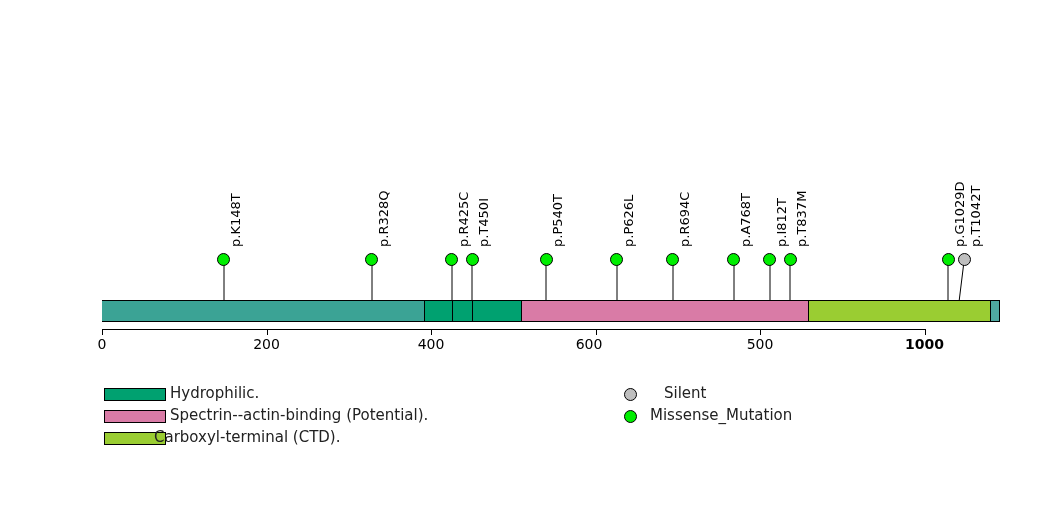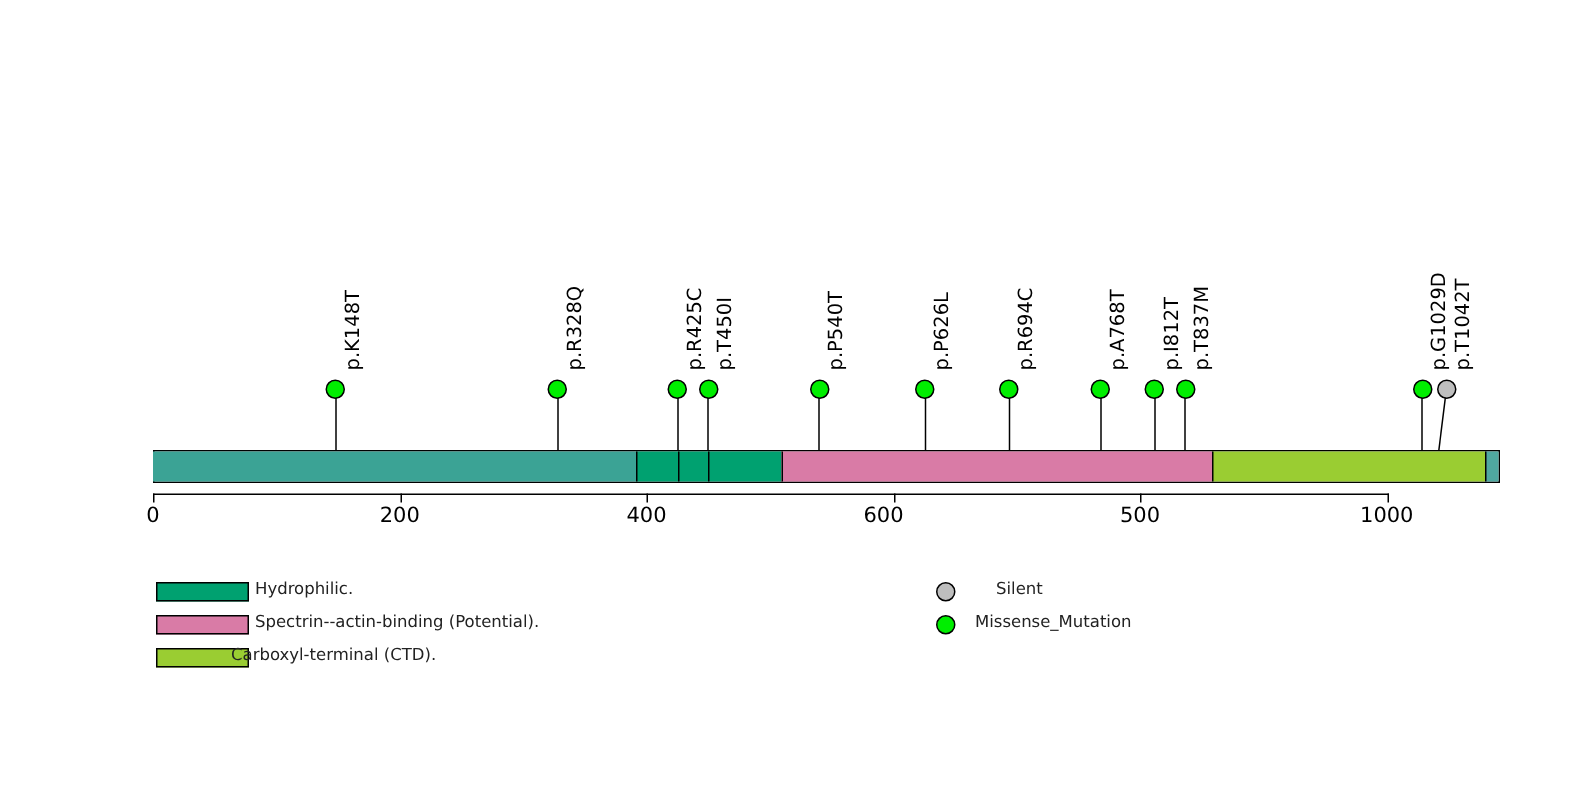--- a/index.html
+++ b/index.html
@@ -102,21 +102,21 @@
   .legend-dot {
     position: absolute;
     width: 13px;
     height: 13px;
     border-radius: 50%;
     border: 1px solid #000000;
     box-sizing: border-box;
   }
   .legend-text {
     position: absolute;
-    font-size: 11px;
+    font-size: 15px;
     line-height: 16px;
     white-space: nowrap;
     color: #222222;
   }
 </style>
 </head>
 <body>
 
 <div id="stage">
 
@@ -205,21 +205,21 @@
       <div class="axis-tick-label" style="left: 102px;">0</div>
       <div class="axis-tick" style="left: 266.5px;"></div>
       <div class="axis-tick-label" style="left: 266.5px;">200</div>
       <div class="axis-tick" style="left: 431px;"></div>
       <div class="axis-tick-label" style="left: 431px;">400</div>
       <div class="axis-tick" style="left: 595.5px;"></div>
       <div class="axis-tick-label" style="left: 589px;">600</div>
       <div class="axis-tick" style="left: 760px;"></div>
       <div class="axis-tick-label" style="left: 760px;">500</div>
       <div class="axis-tick" style="left: 924.5px;"></div>
-      <div class="axis-tick-label" style="left: 924.5px;">1000</div>
+      <div class="axis-tick-label" style="left: 924.5px; font-weight: bold;">1000</div>
     </div>
 
   <div id="legend-domains">
       <div class="legend-swatch" style="left: 104px; top: 388px; background: rgb(0, 161, 112);"></div>
       <div class="legend-text" style="left: 170px; top: 385px;">Hydrophilic.</div>
       <div class="legend-swatch" style="left: 104px; top: 410px; background: rgb(217, 123, 166);"></div>
       <div class="legend-text" style="left: 170px; top: 407px;">Spectrin--actin-binding (Potential).</div>
       <div class="legend-swatch" style="left: 104px; top: 432px; background: rgb(154, 205, 50);"></div>
       <div class="legend-text" style="left: 154px; top: 429px;">Carboxyl-terminal (CTD).</div>
     </div>

